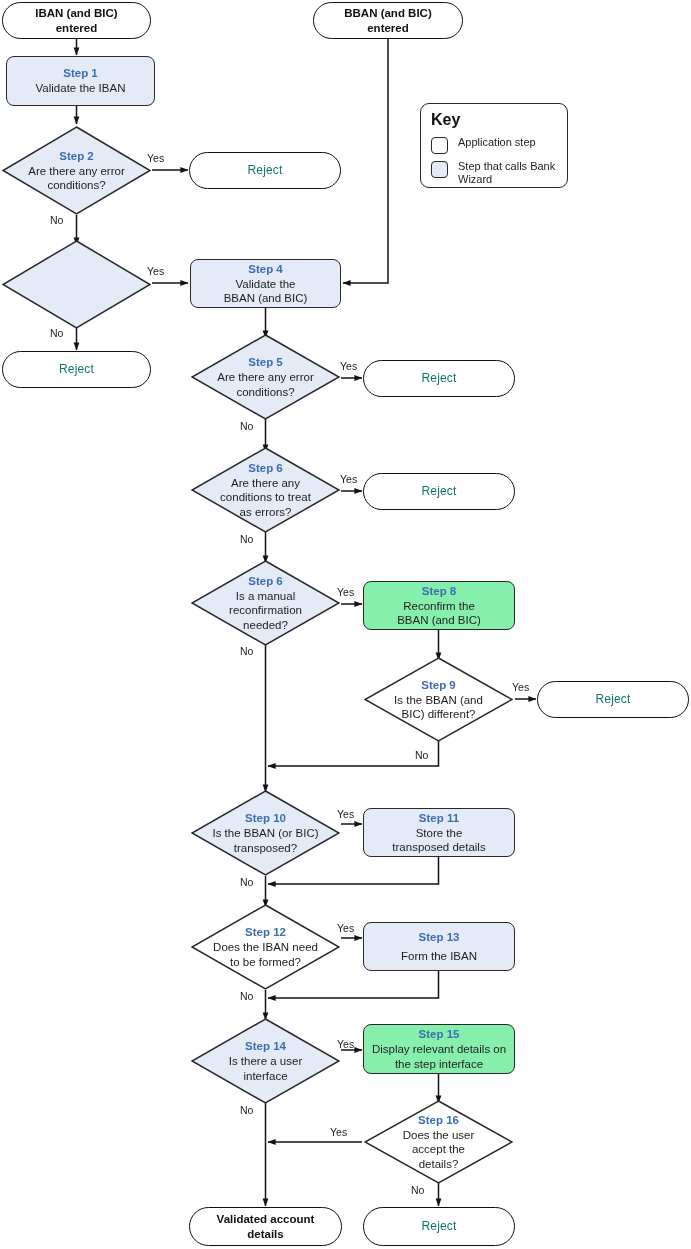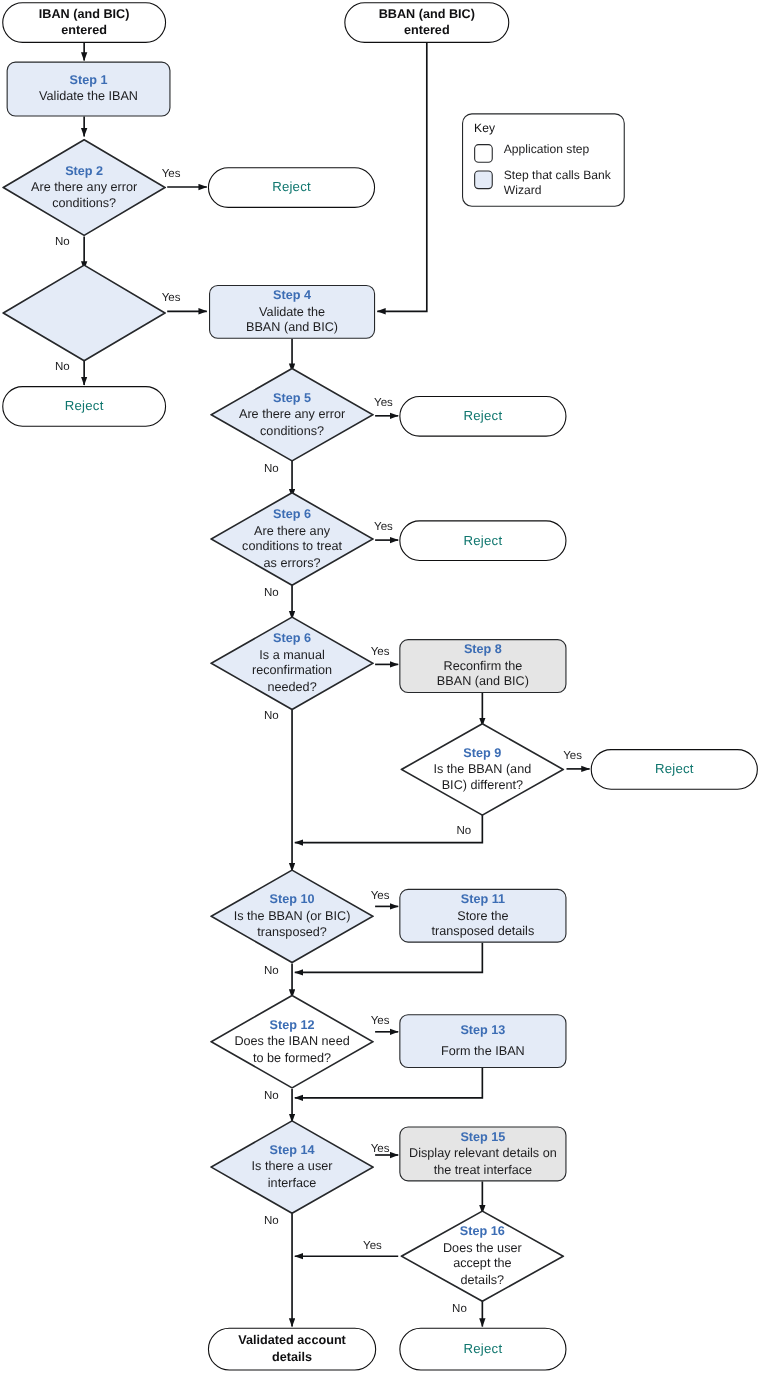--- a/index.html
+++ b/index.html
@@ -27,21 +27,21 @@
     text-align:center;
     color:#1a1a1a;
     font-size:11.5px;
     line-height:14.5px;
   }
 
   
   .box{
     border:1.4px solid #26282b;
     border-radius:8px;
-    background:#e5e5e5;
+    background:#86efac;
     padding:2px 6px;
   }
   .box.bw{ background:#e4ebf7; }
 
   
   .pill{
     border:1.4px solid #0f0f10;
     border-radius:999px;
     background:#ffffff;
     padding:2px 10px;
@@ -108,21 +108,21 @@
     position:absolute;
     left:420px; top:103px;
     width:148px; height:85px;
     box-sizing:border-box;
     border:1.3px solid #26282b;
     border-radius:9px;
     background:#ffffff;
     padding:7px 9px 0 10px;
   }
   #key .key-title{
-    font-weight:normal;font-size:11px;color:#101012;margin-bottom:7px;
+    font-weight:bold;font-size:16px;color:#101012;margin-bottom:7px;
   }
   .key-row{ display:flex; align-items:flex-start; margin-bottom:6px; }
   .key-swatch{
     width:15px;height:15px;flex:0 0 15px;
     border:1.3px solid #26282b;border-radius:4px;background:#ffffff;
     margin-right:10px;margin-top:1px;
   }
   .key-swatch.bw{ background:#e4ebf7; }
   .key-txt{ font-size:11px;line-height:13px;color:#1d1d1f; }
 </style>
@@ -347,21 +347,21 @@
     <div class="dtext">
       <span class="step-label">Step 14</span>
       <span class="node-text">Is there a user</span>
       <span class="node-text">interface</span>
     </div>
   </div>
 
   <div class="node box" id="n-step15" style="left:363px;top:1024px;width:152px;height:50px;">
     <span class="step-label">Step 15</span>
     <span class="node-text">Display relevant details on</span>
-    <span class="node-text">the treat interface</span>
+    <span class="node-text">the step interface</span>
   </div>
 
   <div class="node diamond" id="n-step16" style="left:364px;top:1100px;width:149px;height:84px;">
     <svg class="dshape" viewBox="0 0 149 84" preserveAspectRatio="none">
       <polygon points="74.5,1 148,42 74.5,83 1,42" fill="#ffffff" stroke="#26282b" stroke-width="1.5"></polygon>
     </svg>
     <div class="dtext">
       <span class="step-label">Step 16</span>
       <span class="node-text">Does the user</span>
       <span class="node-text">accept the</span>

